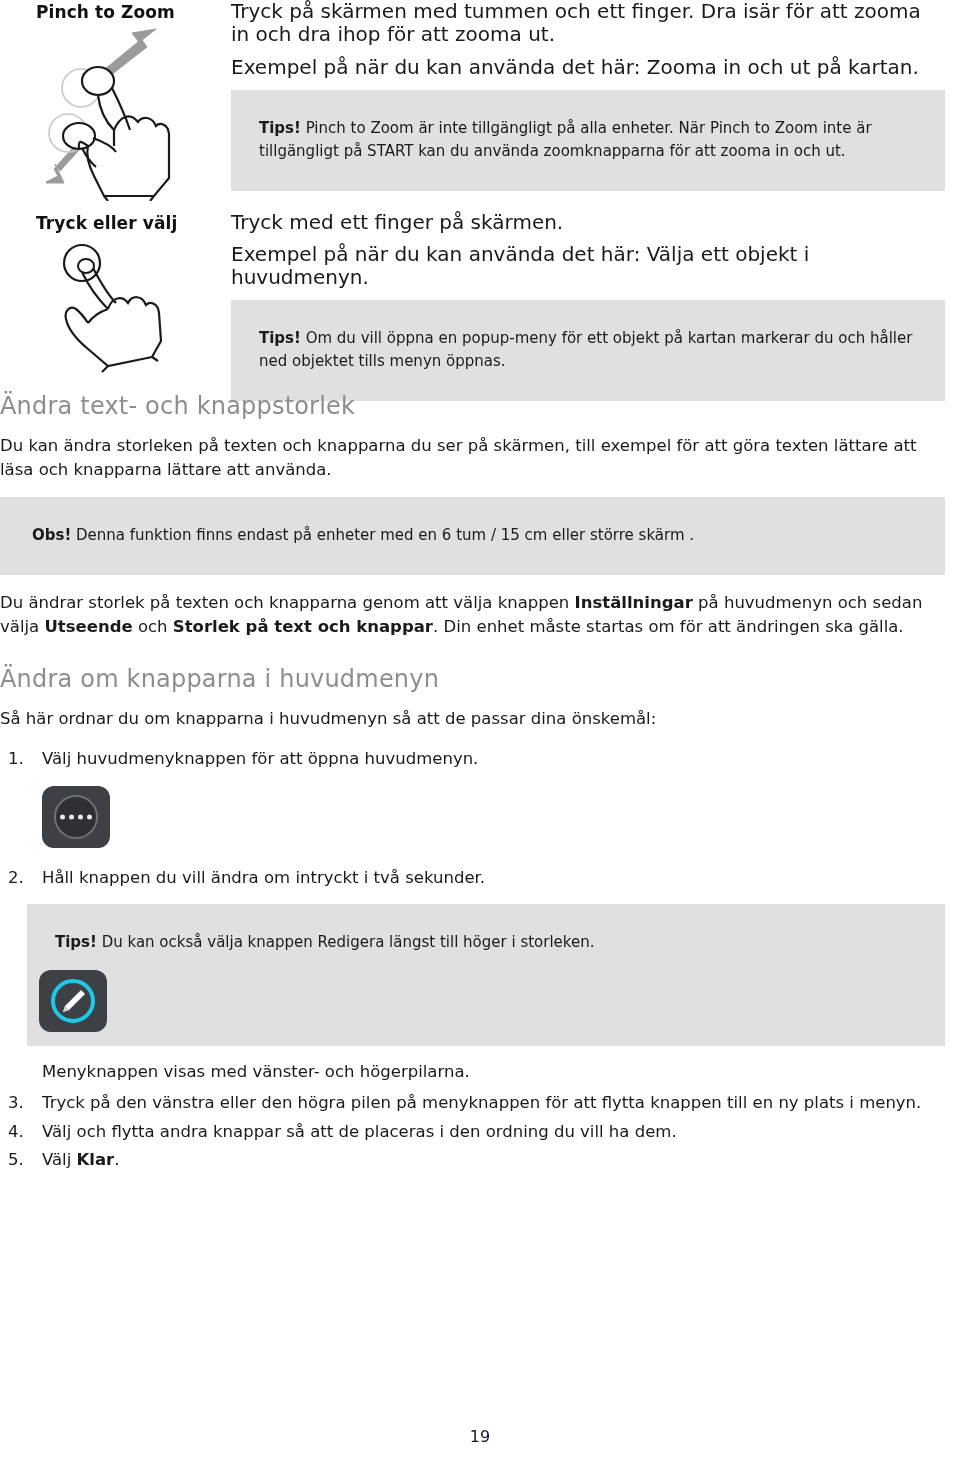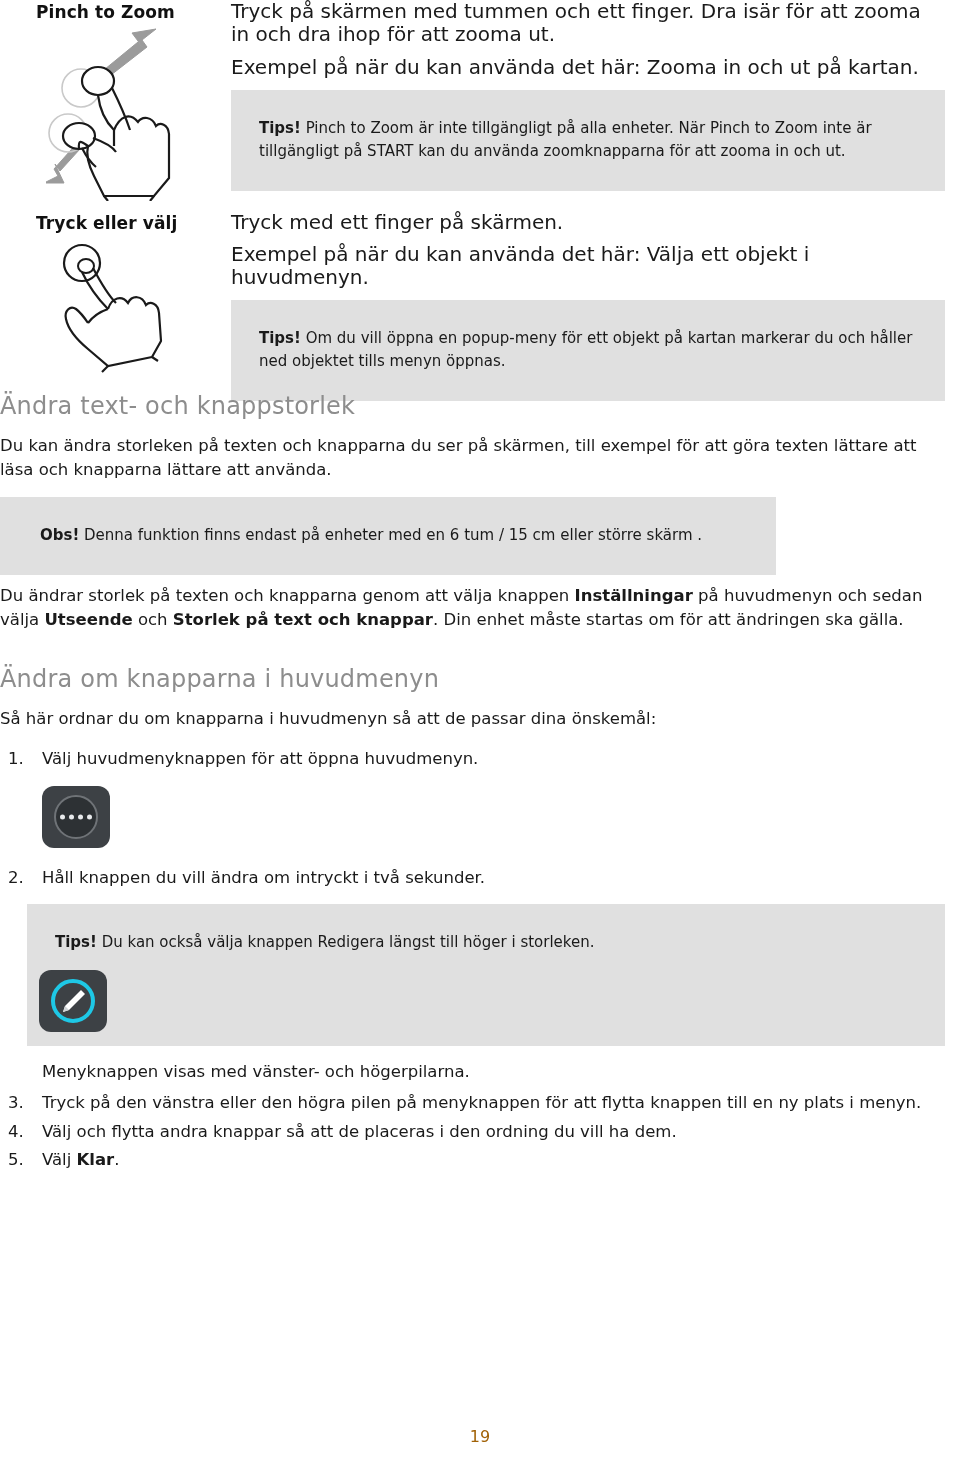--- a/index.html
+++ b/index.html
@@ -153,21 +153,21 @@
   }
 
   
   .pagenum {
     position: absolute;
     left: 0;
     right: 0;
     bottom: 18px;
     text-align: center;
     font-size: 16px;
-    color: #a16207;
+    color: #0f172a;
   }
 </style>
 </head>
 <body>
 
 <div class="page">
 
   <div class="gesture-row" style="position:absolute; left:0; top:0; height:196px;">
 
     <div class="gesture-label" style="top:2px;">Pinch to Zoom</div>
@@ -243,25 +243,25 @@
       </div>
     </div>
   </div>
 
   <div style="position:absolute; left:0; top:392px; width:960px;">
 
     <h2 class="section-title">Ändra text- och knappstorlek</h2>
 
     <p class="body" style="margin-top:14px; width:955px;">Du kan ändra storleken på texten och knapparna du ser på skärmen, till exempel för att göra texten lättare att läsa och knapparna lättare att använda.</p>
 
-    <div class="tipbox" style="margin-top:16px; width:776px; padding:11px 0 12px 24px;">
+    <div class="tipbox" style="margin-top:16px; width:945px; padding:11px 0 12px 16px;">
       <p><span class="lead">Obs!</span><span> Denna funktion finns endast på enheter med en 6 tum / 15 cm eller större skärm .</span></p>
     </div>
 
-    <p class="body" style="margin-top:9px; width:945px;"><span>Du ändrar storlek på texten och knapparna genom att välja knappen </span><span class="b">Inställningar</span><span> på huvudmenyn och sedan välja </span><span class="b">Utseende</span><span> och </span><span class="b">Storlek på text och knappar</span><span>. Din enhet måste startas om för att ändringen ska gälla.</span></p>
+    <p class="body" style="margin-top:16px; width:945px;"><span>Du ändrar storlek på texten och knapparna genom att välja knappen </span><span class="b">Inställningar</span><span> på huvudmenyn och sedan välja </span><span class="b">Utseende</span><span> och </span><span class="b">Storlek på text och knappar</span><span>. Din enhet måste startas om för att ändringen ska gälla.</span></p>
   </div>
 
   <div style="position:absolute; left:0; top:665px; width:960px;">
 
     <h2 class="section-title">Ändra om knapparna i huvudmenyn</h2>
 
     <p class="body" style="margin-top:14px; width:945px;">Så här ordnar du om knapparna i huvudmenyn så att de passar dina önskemål:</p>
 
     <ol class="steps" style="margin-top:16px;">
       <li>

